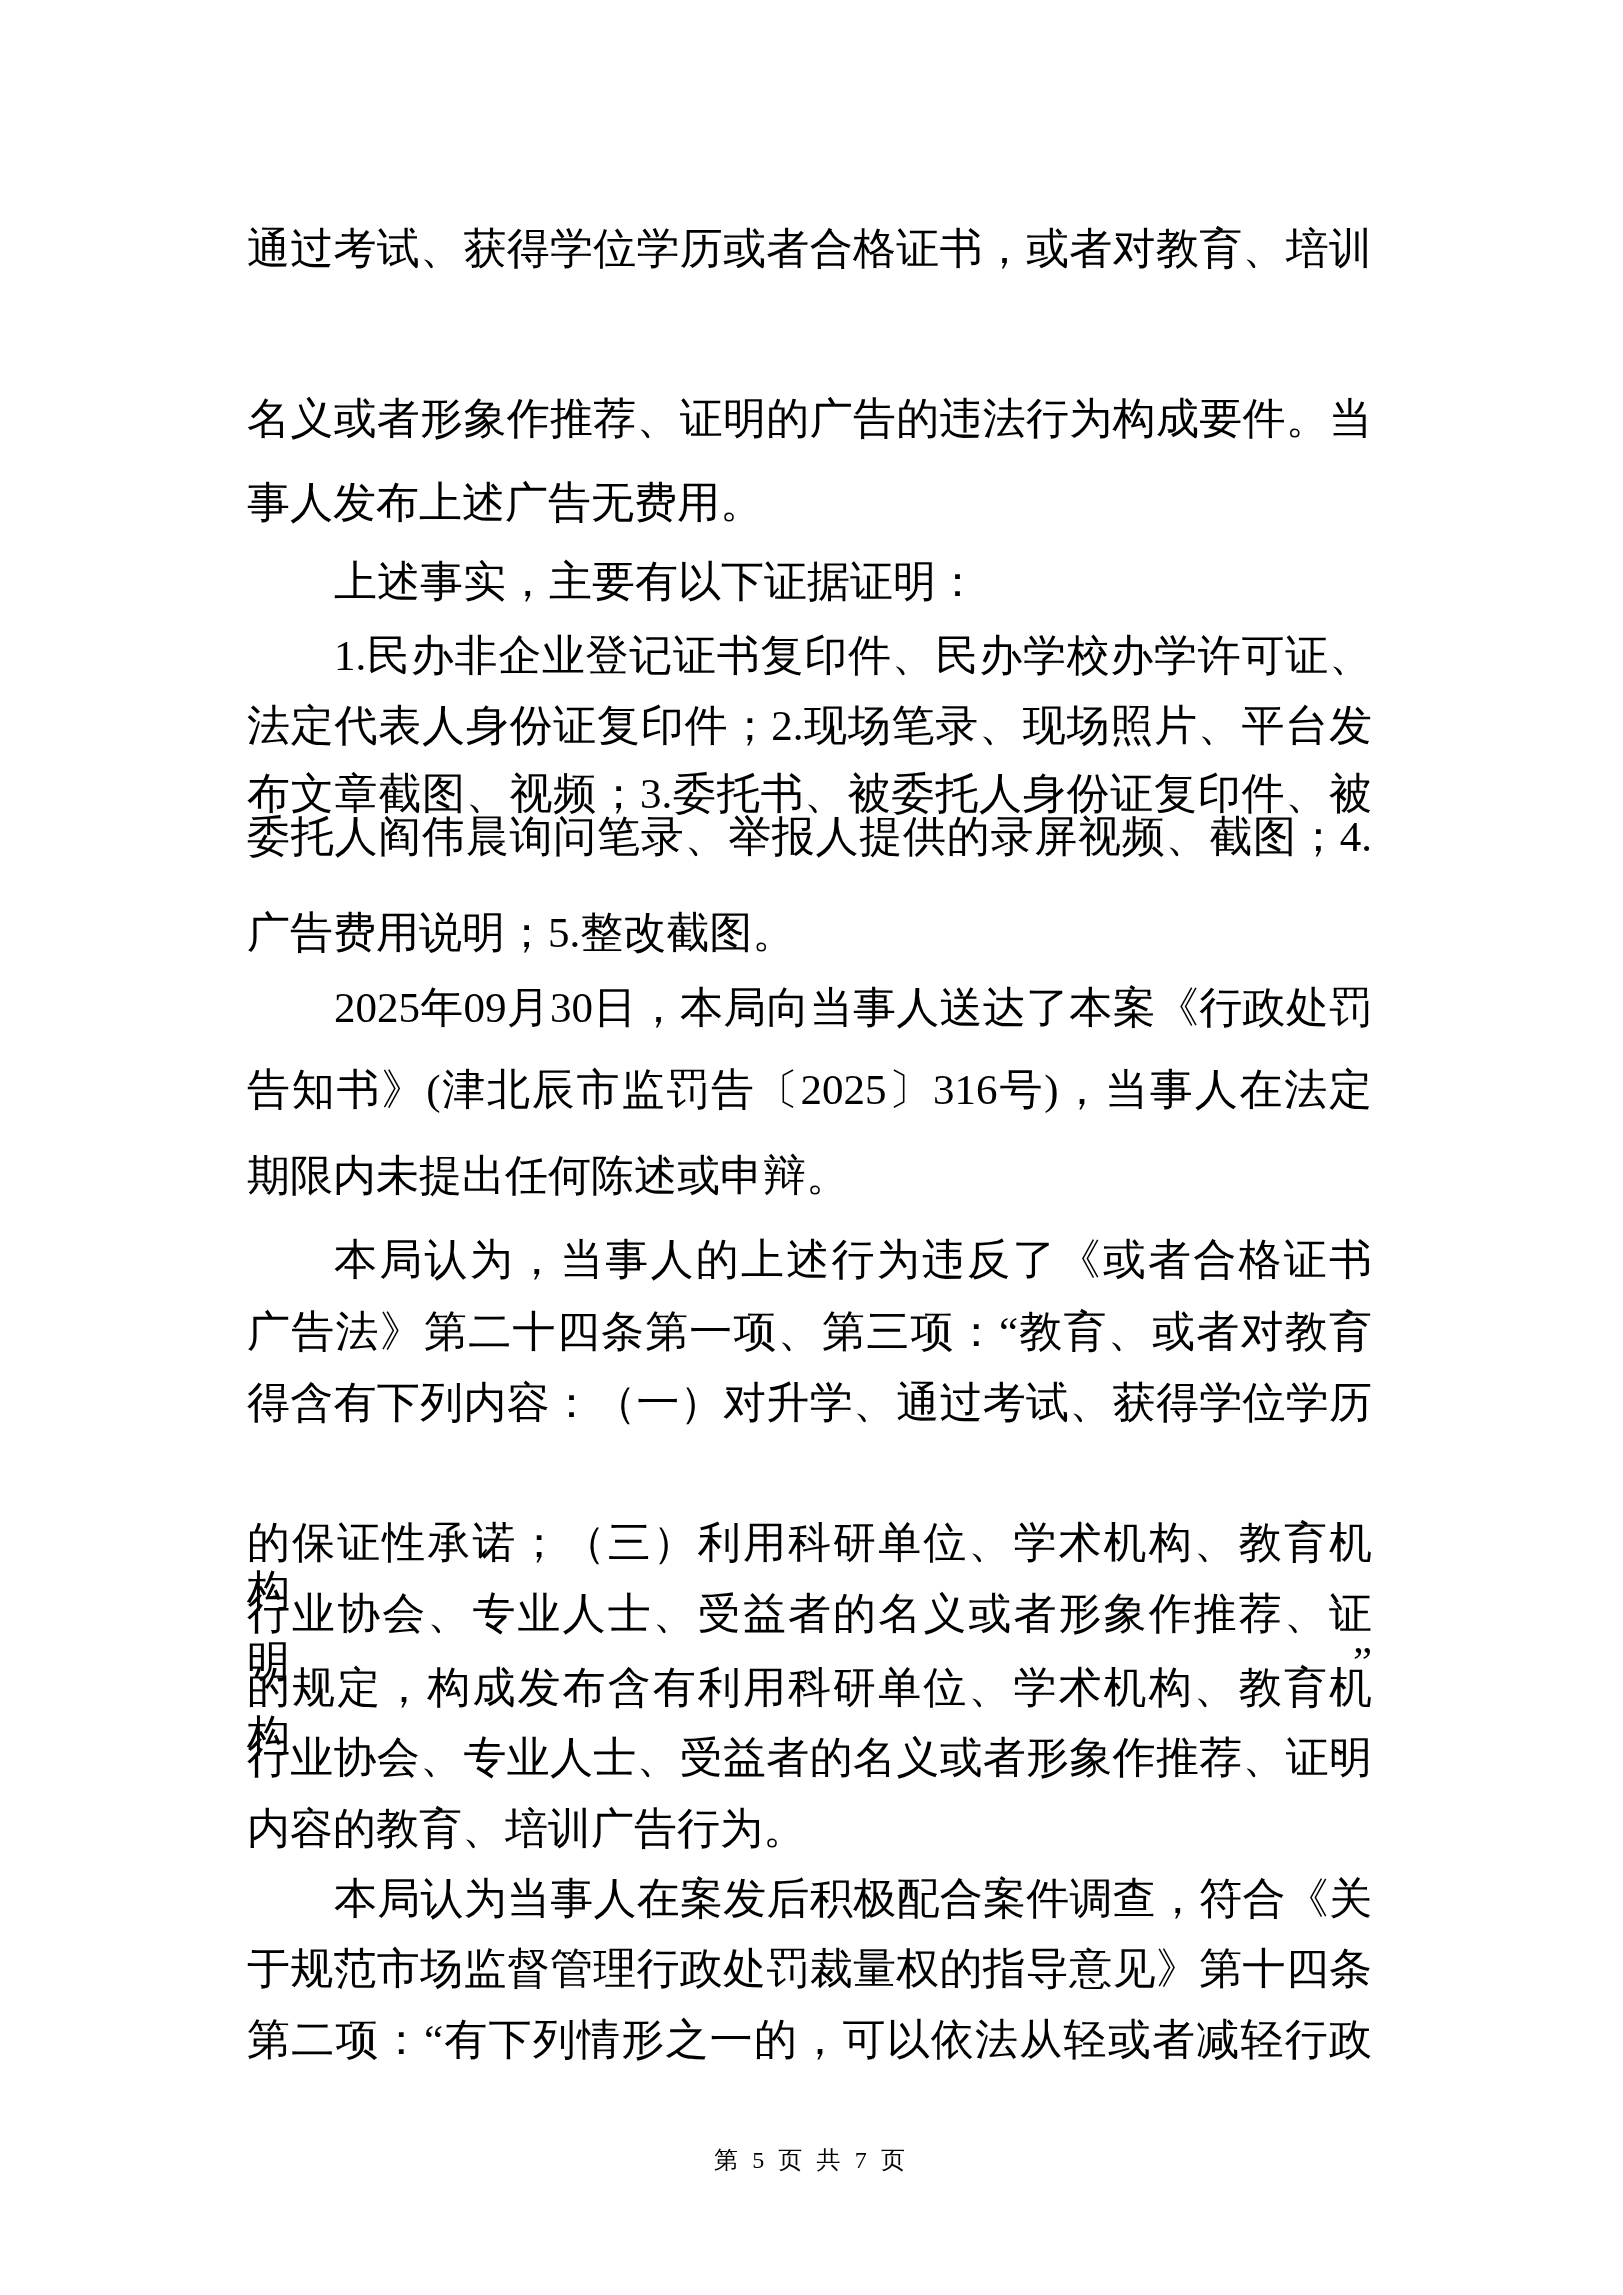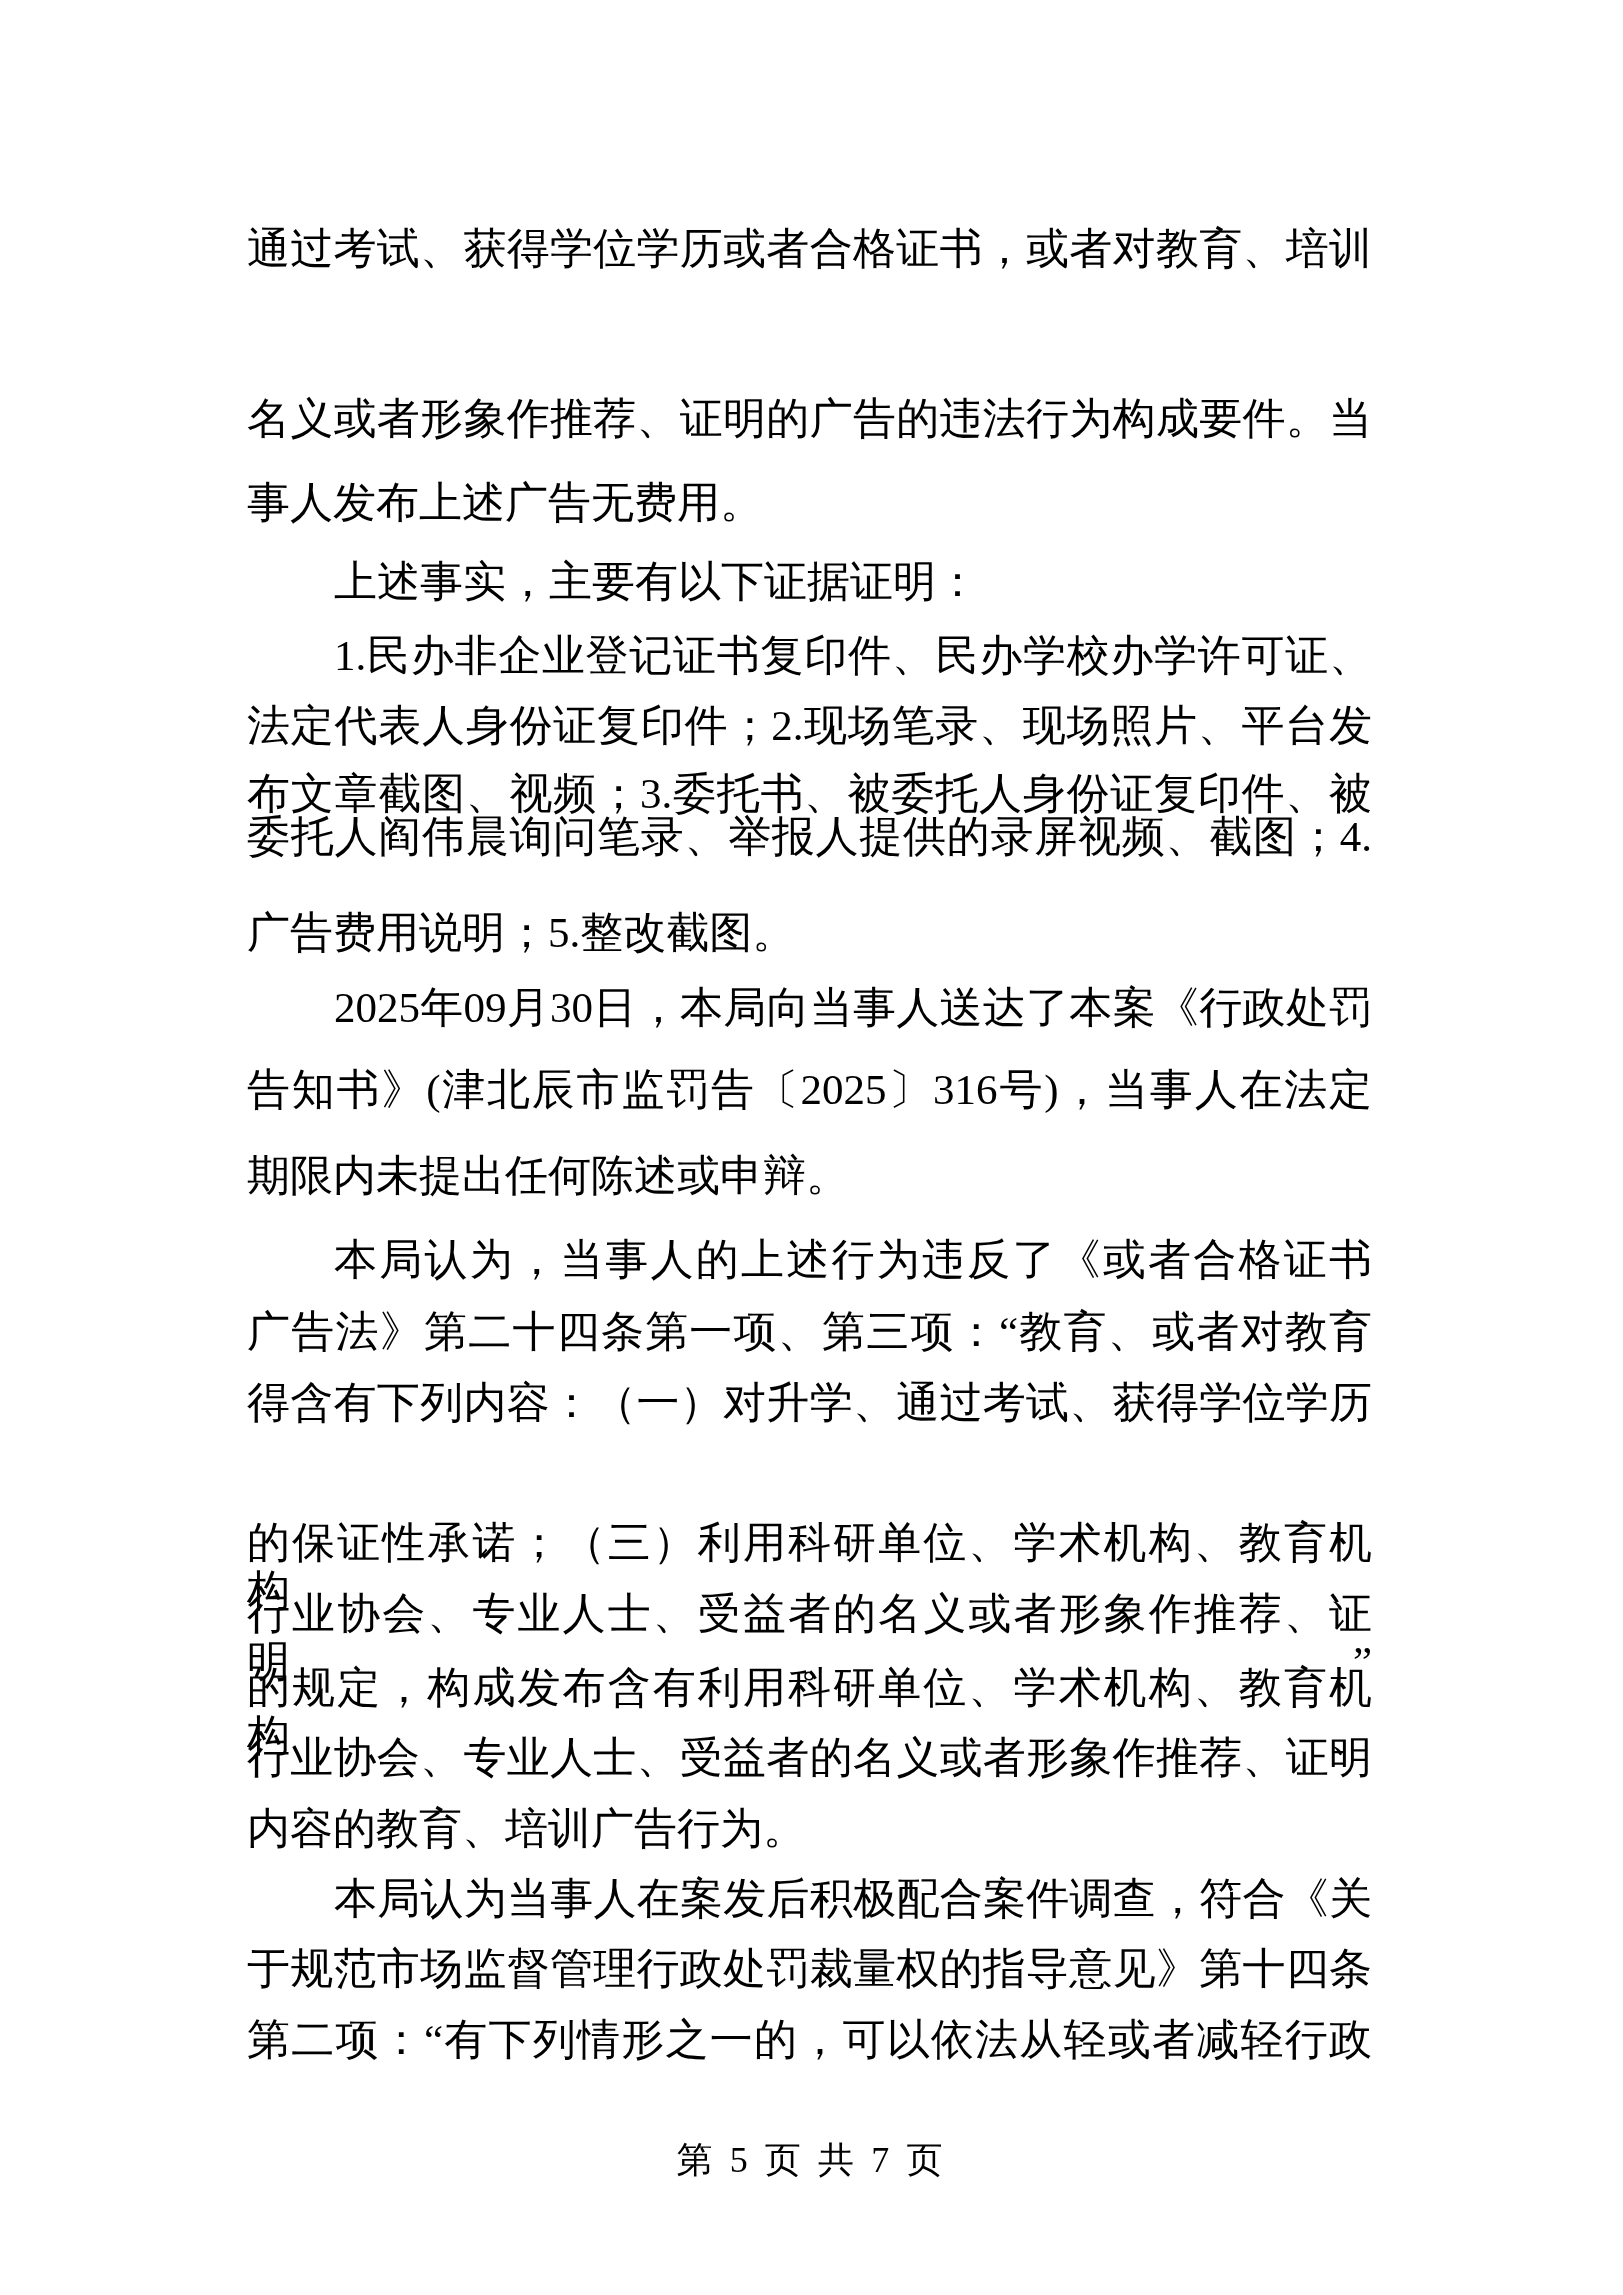--- a/index.html
+++ b/index.html
@@ -37,21 +37,21 @@
   }
   .indent {
     padding-left: 87px;
   }
   .footer {
     position: absolute;
     top: 2141px;
     left: 0;
     width: 1623px;
     text-align: center;
-    font-size: 36px;
+    font-size: 24px;
     line-height: 38px;
     letter-spacing: 4.1px;
   }
 </style>
 </head>
 <body>
 
 <div class="page">
 
   <div class="line fill" style="top:225px">通过考试、获得学位学历或者合格证书，或者对教育、培训</div>

